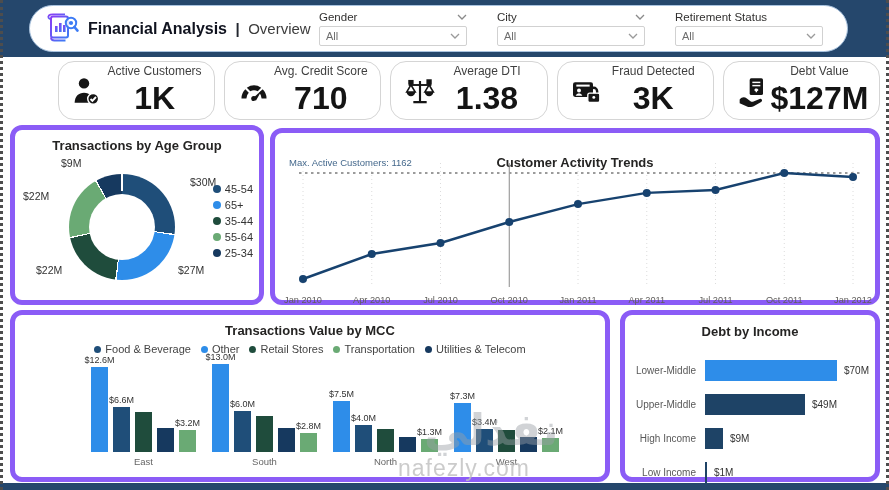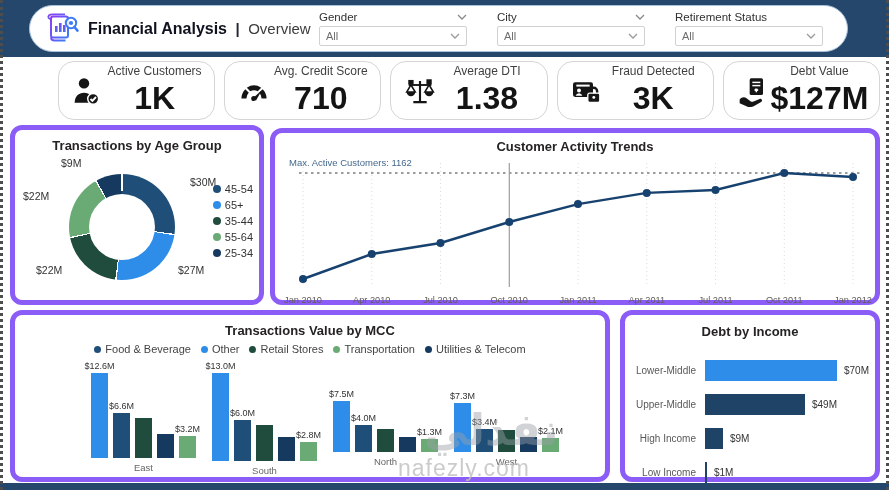--- a/index.html
+++ b/index.html
@@ -56,21 +56,21 @@
   
   .card-line { left:270px; top:128px; width:610px; height:177px; }
   .line-svg { position:absolute; left:0; top:22px; }
 
   
   .card-mcc { left:10px; top:310px; width:600px; height:172px; }
   .mcc-legend { position:absolute; left:0; right:0; top:28px; display:flex; justify-content:center; gap:10px; }
   .mcc-legend .lg-item .dot { width:7px; height:7px; }
   .mcc-legend .lg-item .lg-label { font-size:11px; color:#444; }
   .bar-plot { position:absolute; left:60px; right:30px; top:46px; bottom:10px; }
-  .bar-groups { display:flex; justify-content:space-evenly; height:100%; }
+  .bar-groups { display:flex; justify-content:space-evenly; align-items:flex-end; height:100%; }
   .bgroup { display:flex; flex-direction:column; align-items:center; }
   .bars { display:flex; align-items:flex-end; gap:5px; height:100px; }
   .barwrap { width:17px; display:flex; flex-direction:column; align-items:center; justify-content:flex-end; cursor:pointer; }
   .blabel { font-size:9px; color:#333; white-space:nowrap; width:57px; margin:0 -20px 2px; text-align:center; }
   .bar { width:17px; }
   .cat { font-size:9.5px; color:#666; margin-top:4px; }
 
   
   .card-debt { left:620px; top:310px; width:260px; height:172px; }
   .debt-rows { position:absolute; left:8px; right:6px; top:38px; }
@@ -276,21 +276,21 @@
           <span class="lg-label">55-64</span>
         </div>
         <div class="lg-item">
           <span class="dot" style="background: rgb(22, 57, 95);"></span>
           <span class="lg-label">25-34</span>
         </div>
       </div>
   </div>
 
   <div class="card card-line">
-    <div class="card-title" style="padding-top:6px;">Customer Activity Trends</div>
+    <div class="card-title" style="padding-top:6px;margin-top:16px;">Customer Activity Trends</div>
     <svg class="line-svg" width="610" height="155" viewBox="0 0 610 155">
         <line x1="28" y1="8" x2="28" y2="132" stroke="#dcdcdc" stroke-width="1" stroke-dasharray="1,3"></line>
         <line x1="96.75" y1="8" x2="96.75" y2="132" stroke="#dcdcdc" stroke-width="1" stroke-dasharray="1,3"></line>
         <line x1="165.5" y1="8" x2="165.5" y2="132" stroke="#dcdcdc" stroke-width="1" stroke-dasharray="1,3"></line>
         <line x1="234.25" y1="8" x2="234.25" y2="132" stroke="#8a8a8a" stroke-width="1"></line>
         <line x1="303" y1="8" x2="303" y2="132" stroke="#dcdcdc" stroke-width="1" stroke-dasharray="1,3"></line>
         <line x1="371.75" y1="8" x2="371.75" y2="132" stroke="#dcdcdc" stroke-width="1" stroke-dasharray="1,3"></line>
         <line x1="440.5" y1="8" x2="440.5" y2="132" stroke="#dcdcdc" stroke-width="1" stroke-dasharray="1,3"></line>
         <line x1="509.25" y1="8" x2="509.25" y2="132" stroke="#dcdcdc" stroke-width="1" stroke-dasharray="1,3"></line>
         <line x1="578" y1="8" x2="578" y2="132" stroke="#dcdcdc" stroke-width="1" stroke-dasharray="1,3"></line>

